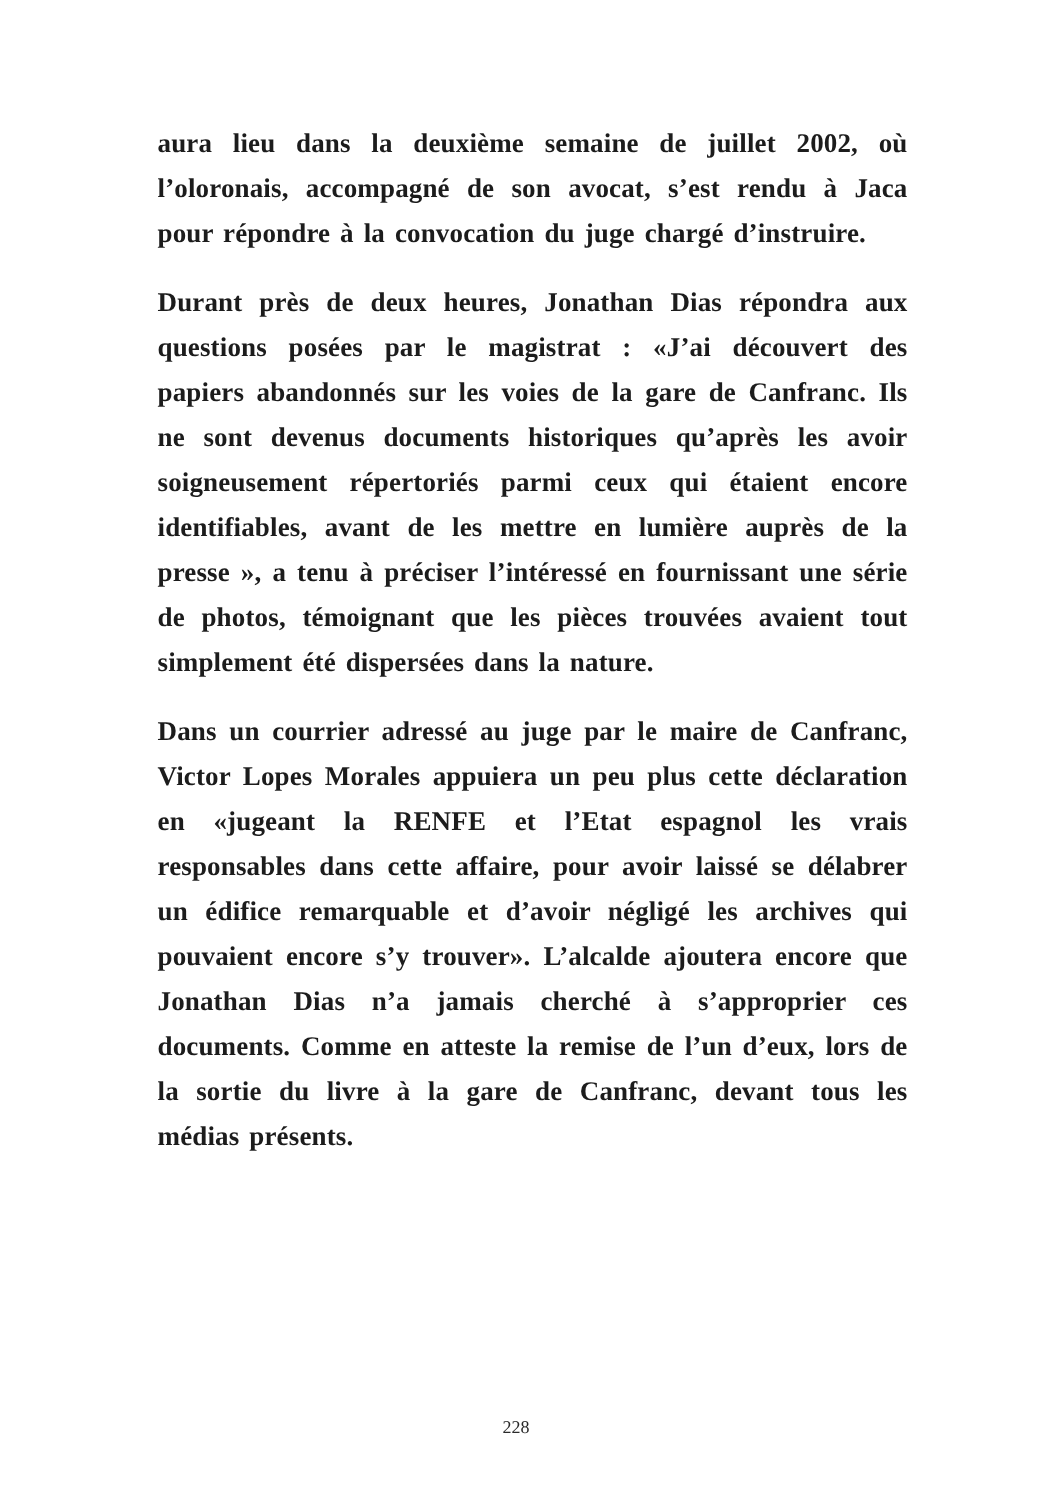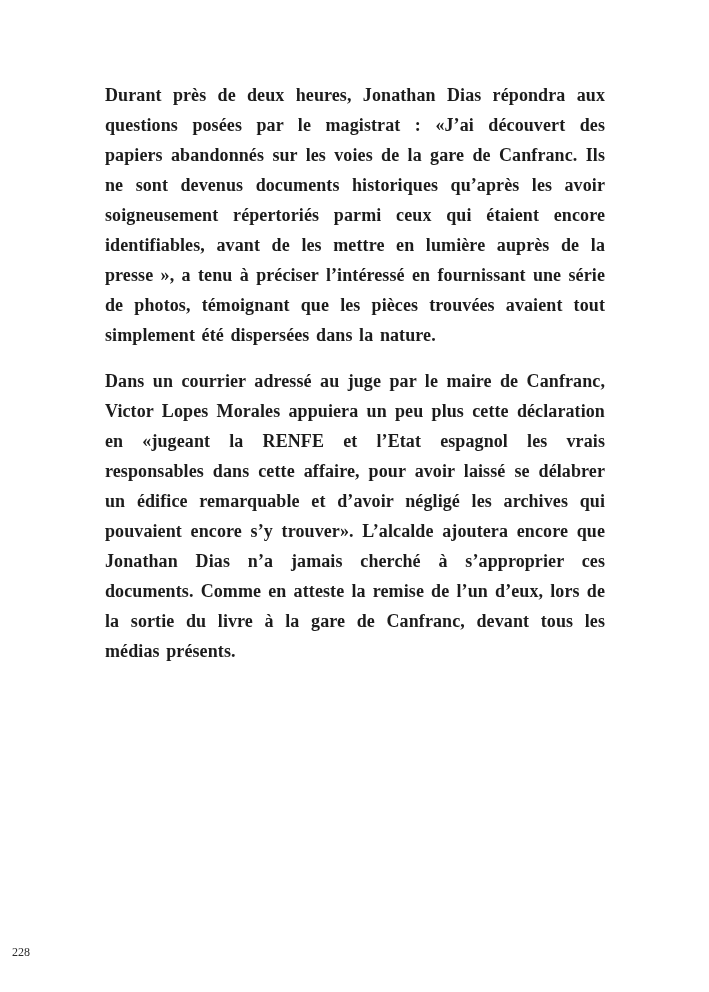--- a/index.html
+++ b/index.html
@@ -26,35 +26,36 @@
     margin: 0 0 16px 0;
     font-size: 18px;
     line-height: 30px;
     font-weight: 700;
     text-align: justify;
     letter-spacing: 0.1px;
     word-spacing: 2px;
   }
   .page-footer {
     position: absolute;
-    left: 12px;
+    left: 2px;
     bottom: 32px;
     width: 684px;
-    text-align: left;
+    text-align: center;
   }
   .page-footer span {
     font-size: 12px;
     font-weight: 400;
     color: #2a2a2a;
   }
 </style>
 </head>
 <body>
 
 <div class="page">
   <main class="content">
+    <p>aura lieu dans la deuxième semaine de juillet 2002, où l’oloronais, accompagné de son avocat, s’est rendu à Jaca pour répondre à la convocation du juge chargé d’instruire.</p>
     <p>Durant près de deux heures, Jonathan Dias répondra aux questions posées par le magistrat : «J’ai découvert des papiers abandonnés sur les voies de la gare de Canfranc. Ils ne sont devenus documents historiques qu’après les avoir soigneusement répertoriés parmi ceux qui étaient encore identifiables, avant de les mettre en lumière auprès de la presse », a tenu à préciser l’intéressé en fournissant une série de photos, témoignant que les pièces trouvées avaient tout simplement été dispersées dans la nature.</p>
     <p>Dans un courrier adressé au juge par le maire de Canfranc, Victor Lopes Morales appuiera un peu plus cette déclaration en «jugeant la RENFE et l’Etat espagnol les vrais responsables dans cette affaire, pour avoir laissé se délabrer un édifice remarquable et d’avoir négligé les archives qui pouvaient encore s’y trouver». L’alcalde ajoutera encore que Jonathan Dias n’a jamais cherché à s’approprier ces documents. Comme en atteste la remise de l’un d’eux, lors de la sortie du livre à la gare de Canfranc, devant tous les médias présents.</p>
   </main>
   <footer class="page-footer">
     <span>228</span>
   </footer>
 </div>
 
 </body></html>

